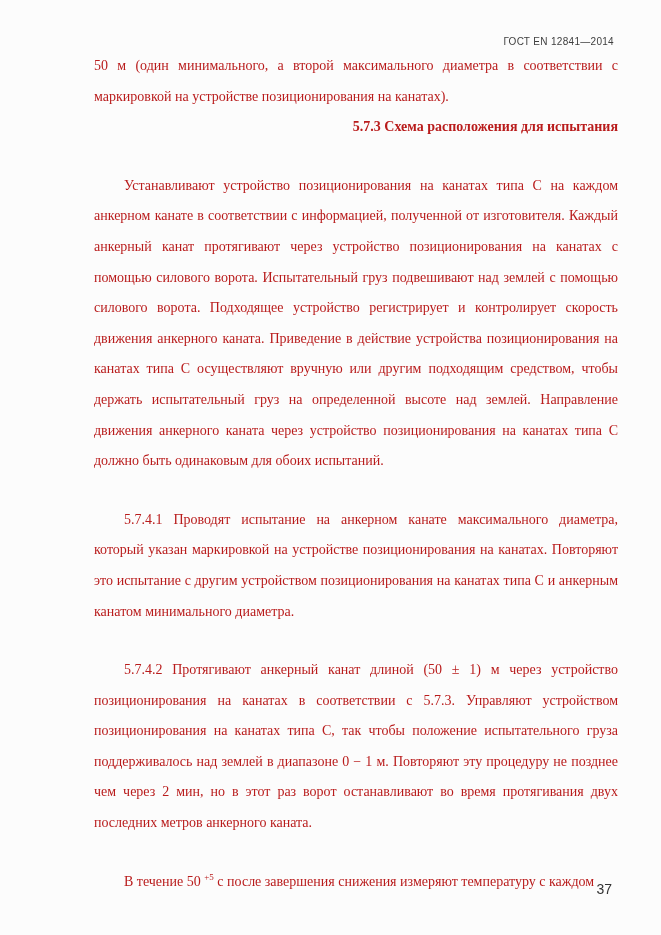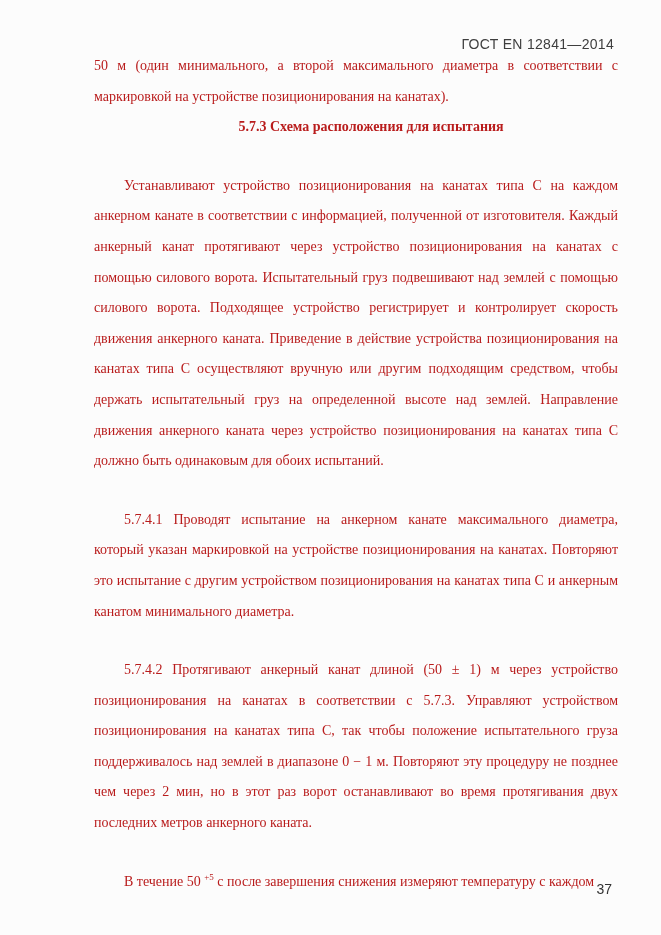--- a/index.html
+++ b/index.html
@@ -12,21 +12,21 @@
     width: 661px;
     height: 935px;
     background: #fcfcfc;
     overflow: hidden;
   }
   .running-header {
     position: absolute;
     top: 36px;
     right: 47px;
     font-family: "Liberation Sans", sans-serif;
-    font-size: 14px;
+    font-size: 10px;
     color: #3e3e3e;
     letter-spacing: 0.3px;
     white-space: nowrap;
   }
   .body-text {
     position: absolute;
     top: 51px;
     left: 94px;
     width: 524px;
     font-family: "Liberation Serif", serif;
@@ -42,21 +42,21 @@
   .para.indent {
     text-indent: 30px;
     margin-top: 28px;
   }
   .para.no-indent {
     text-indent: 0;
   }
   .para.heading {
     font-weight: bold;
     text-indent: 30px;
-    text-align: center;
+    text-align: right;
   }
   sup.tolerance {
     font-size: 9px;
     line-height: 0;
     vertical-align: super;
   }
   .page-number {
     position: absolute;
     right: 49px;
     bottom: 38px;

